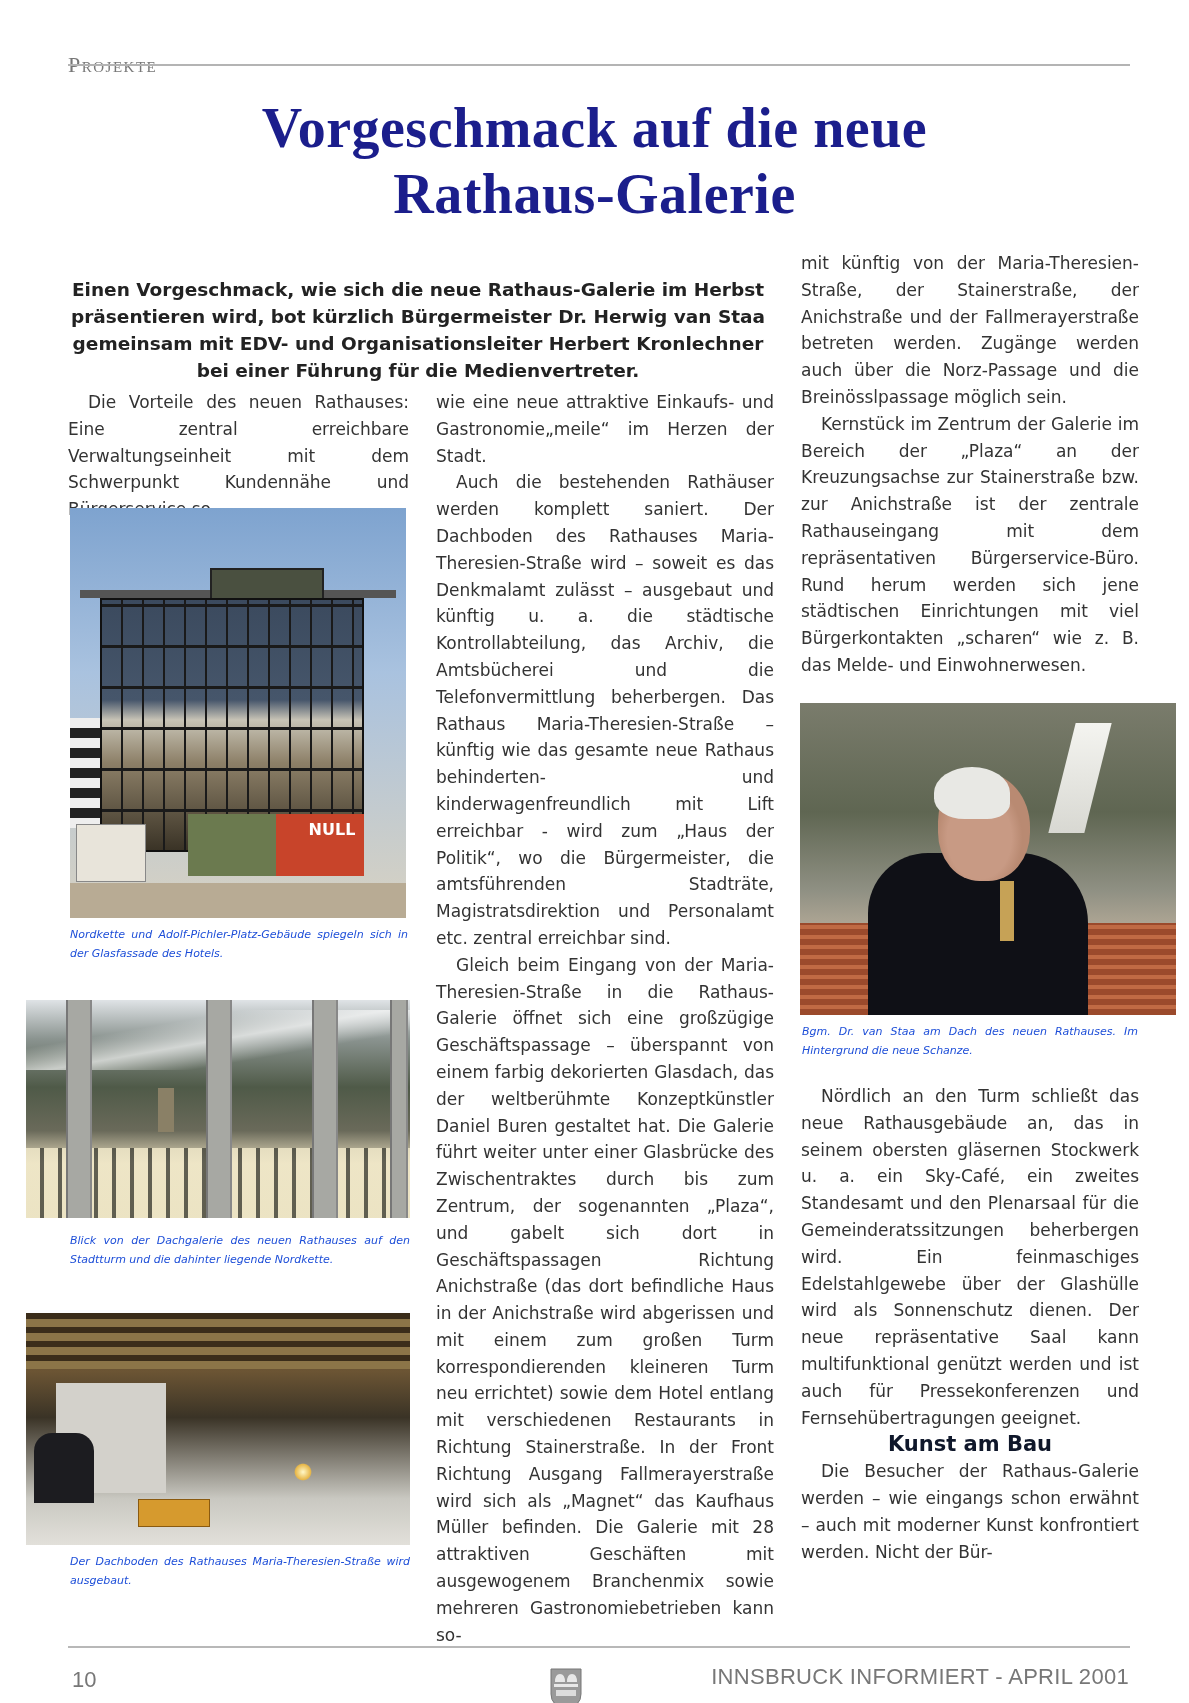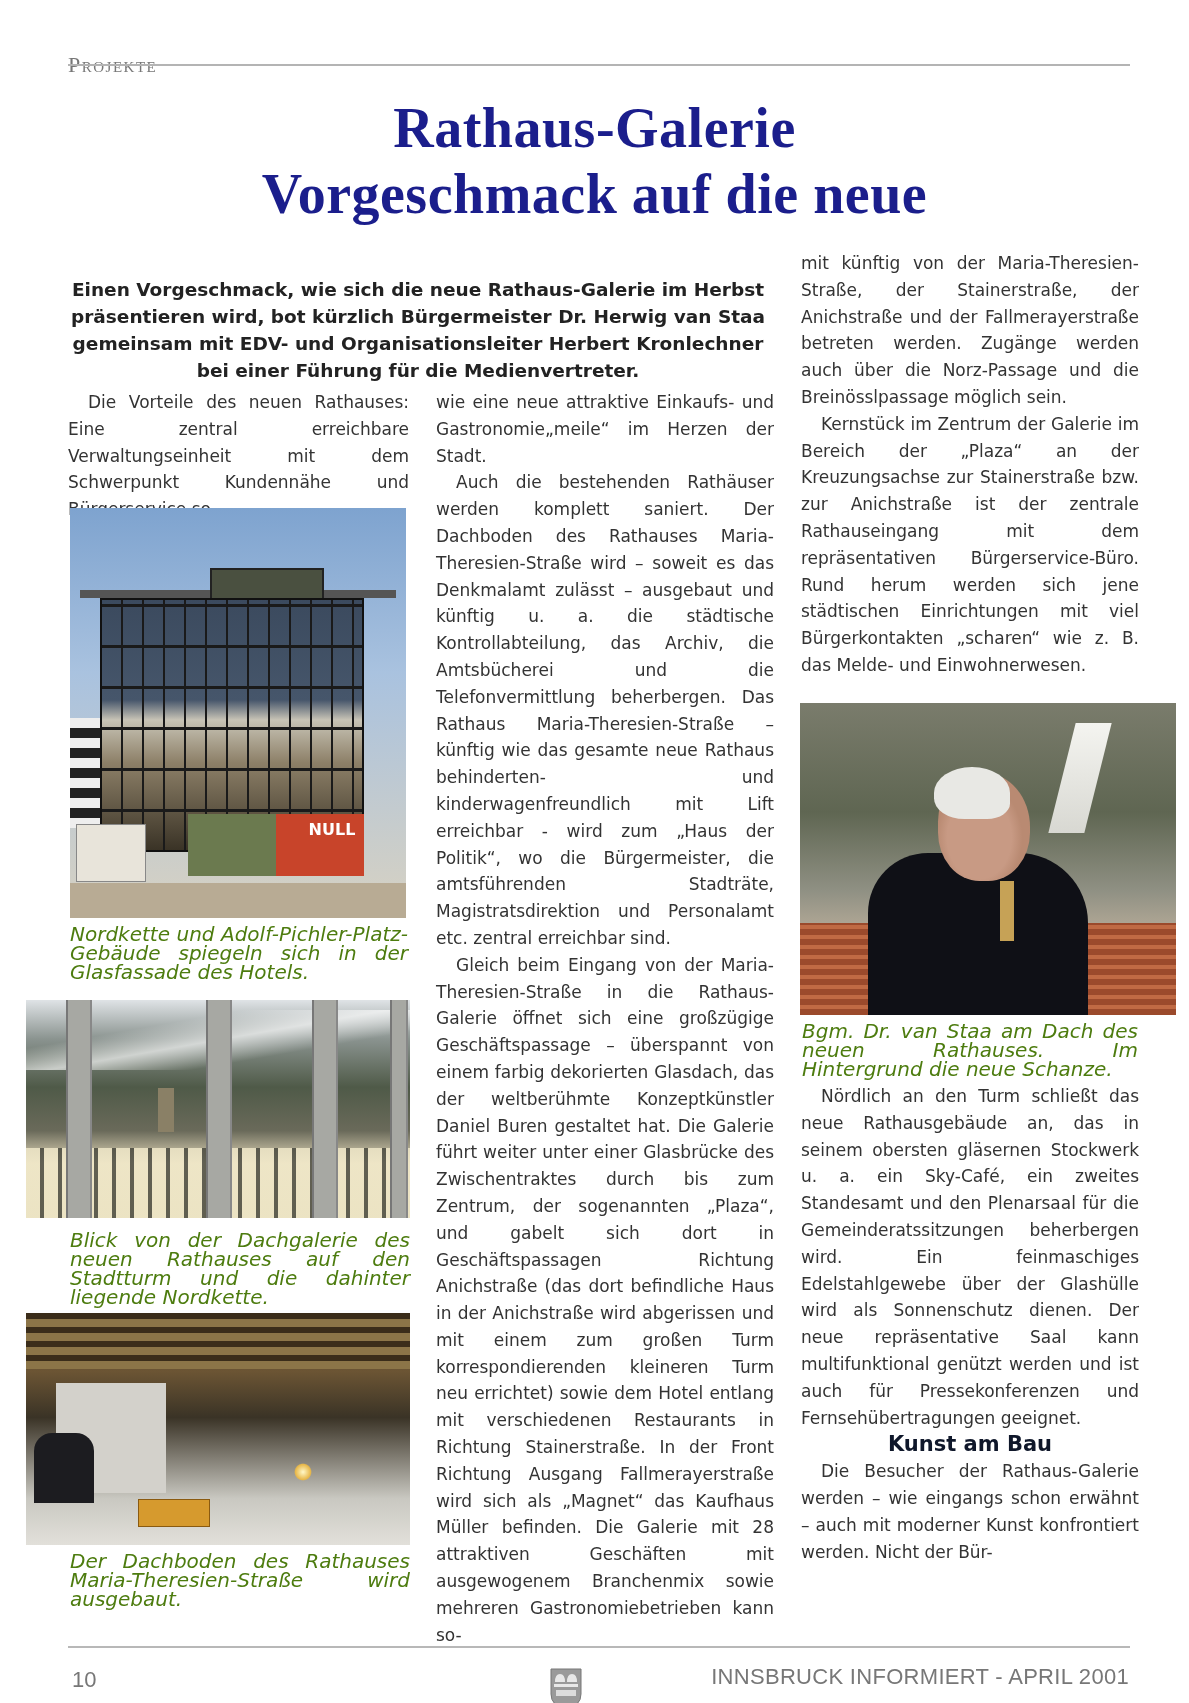--- a/index.html
+++ b/index.html
@@ -22,21 +22,21 @@
   .col p.noindent { text-indent:0; }
   .col1 { left:68px; width:341px; top:389px; }
   .col2 { left:436px; width:338px; top:389px; }
   .col3 { left:801px; width:338px; top:250px; }
   .col3b { left:801px; width:338px; top:1083px; }
 
   .subhead { color:#0f172a; font-weight:bold; font-size:21px; text-align:center; margin:14px 0 4px 0; text-indent:0 !important; }
 
   
   .photo { position:absolute; overflow:hidden; }
-  .caption { font-style:italic; font-size:20px; line-height:19px; color:#4d7c0f; text-align:justify; }
+  .caption { font-style:italic; font-size:11px; line-height:19px; color:#1d4ed8; text-align:justify; }
 
   
   .ph1 { left:70px; top:508px; width:336px; height:410px; background:linear-gradient(#7ea3cf 0%, #a9c2df 40%, #d8d2c2 100%); }
   .ph1 .bldg { position:absolute; left:30px; top:90px; width:260px; height:250px; background:
       repeating-linear-gradient(90deg, transparent 0 19px, #1a1a1a 19px 21px),
       repeating-linear-gradient(0deg, transparent 0 38px, #1a1a1a 38px 41px),
       linear-gradient(#3b4a5e 0%, #46566b 40%, #c8c4b6 48%, #8d8068 65%, #3a3326 100%);
       border:2px solid #111; }
   .ph1 .top { position:absolute; left:140px; top:60px; width:110px; height:34px; background:#4a5040; border:2px solid #222; }
   .ph1 .ledge { position:absolute; left:10px; top:82px; width:316px; height:8px; background:#555; }
@@ -76,22 +76,22 @@
   .crest { left:550px; top:1668px; width:32px; height:42px; }
   .pub { right:60px; top:1664px; font-size:22px; color:#777; font-family:"Liberation Sans", sans-serif; letter-spacing:0.3px; }
 </style>
 </head>
 <body>
 
 <div class="abs section-label">Projekte</div>
 <div class="abs rule" style="left:68px; top:64px; width:1062px;"></div>
 
 <div class="abs title">
+  <div>Vorgeschmack auf die neue</div>
   <div>Rathaus-Galerie</div>
-  <div>Vorgeschmack auf die neue</div>
 </div>
 
 <div class="abs lead">Einen Vorgeschmack, wie sich die neue Rathaus-Galerie im Herbst präsentieren wird, bot kürzlich Bürgermeister Dr. Herwig van Staa gemeinsam mit EDV- und Organisationsleiter Herbert Kronlechner bei einer Führung für die Medienvertreter.</div>
 
 <div class="abs col col1">
   <p>Die Vorteile des neuen Rathauses: Eine zentral erreichbare Verwaltungseinheit mit dem Schwerpunkt Kundennähe und Bürgerservice so-</p>
 </div>
 
 <div class="photo ph1">
   <div class="side"></div>

